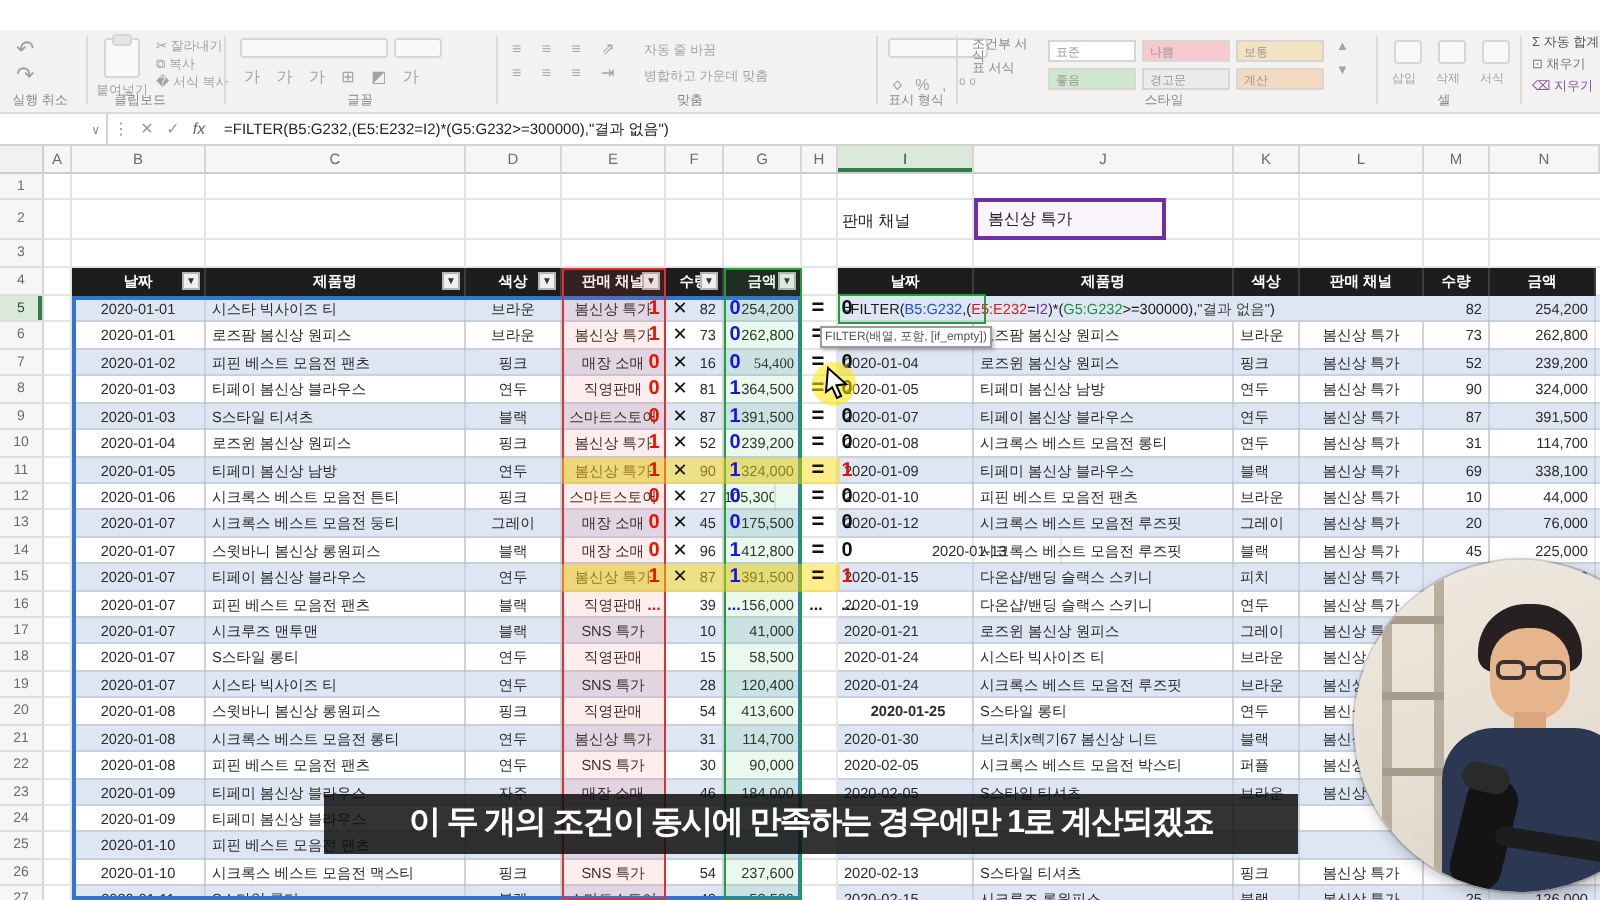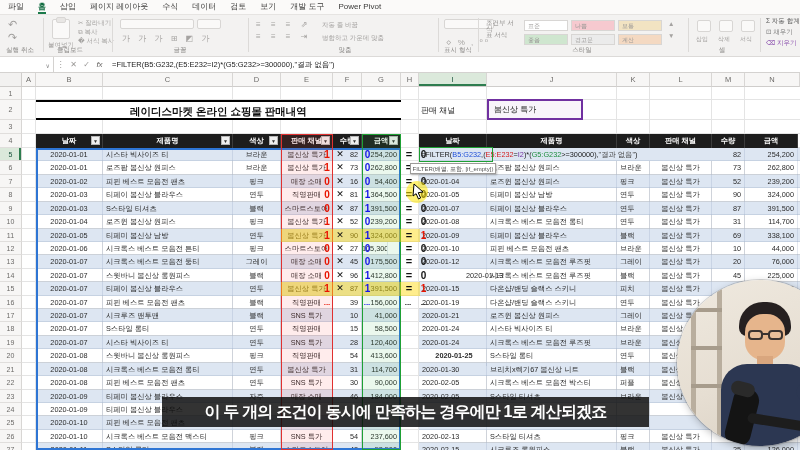--- a/index.html
+++ b/index.html
@@ -49,32 +49,20 @@
   #subtitle{left:162px;top:397px;width:487px;height:30px;background:rgba(12,12,12,.84);color:#fff;font-size:16px;font-weight:bold;text-align:center;line-height:29px;letter-spacing:-.8px;white-space:nowrap;z-index:12;}
   
   #webcam{left:677px;top:280px;width:166px;height:166px;border-radius:50%;overflow:hidden;z-index:13;background:linear-gradient(160deg,#efe9df 0%,#e6ded2 55%,#d8cfc2 100%);box-shadow:0 0 0 1px rgba(0,0,0,.15),2px 3px 8px rgba(0,0,0,.3);}
   .wc{position:absolute;}
 </style>
 </head>
 <body>
 
 <div id="stage">
 
-  <div id="menubar" class="abs">
-      <div class="mtab">파일</div>
-      <div class="mtab sel">홈</div>
-      <div class="mtab">삽입</div>
-      <div class="mtab">페이지 레이아웃</div>
-      <div class="mtab">수식</div>
-      <div class="mtab">데이터</div>
-      <div class="mtab">검토</div>
-      <div class="mtab">보기</div>
-      <div class="mtab">개발 도구</div>
-      <div class="mtab">Power Pivot</div>
-    </div>
 
   <div id="ribbon" class="abs">
 
     <div class="ricon" style="left:8px;top:3px;font-size:11px;">↶</div>
     <div class="ricon" style="left:8px;top:16px;font-size:11px;">↷</div>
     <div class="rsep" style="left:43px;"></div>
 
     <div class="fakebox" style="left:52px;top:4px;width:18px;height:20px;"></div>
     <div class="fakebox" style="left:56px;top:2px;width:10px;height:6px;background:#e8e6e4;"></div>
     <div class="rsmall" style="left:48px;top:26px;">붙여넣기</div>
@@ -235,21 +223,20 @@
       <div class="gridline" style="left: 361px; top: 87px; width: 1px; height: 363px;"></div>
       <div class="gridline" style="left: 400px; top: 87px; width: 1px; height: 363px;"></div>
       <div class="gridline" style="left: 418px; top: 87px; width: 1px; height: 363px;"></div>
       <div class="gridline" style="left: 486px; top: 87px; width: 1px; height: 363px;"></div>
       <div class="gridline" style="left: 616px; top: 87px; width: 1px; height: 363px;"></div>
       <div class="gridline" style="left: 649px; top: 87px; width: 1px; height: 363px;"></div>
       <div class="gridline" style="left: 711px; top: 87px; width: 1px; height: 363px;"></div>
       <div class="gridline" style="left: 744px; top: 87px; width: 1px; height: 363px;"></div>
     </div>
 
-  <div id="ltitle" class="abs">레이디스마켓 온라인 쇼핑몰 판매내역</div>
   <div id="rlabel" class="abs">판매 채널</div>
   <div id="rvalue" class="abs">봄신상 특가</div>
 
   <div id="tables">
       <div class="hdrcell" style="left: 36px; top: 134px; width: 67px; height: 14px;">날짜</div>
       <div class="fltbtn" style="left: 91px; top: 136px;">▼</div>
       <div class="hdrcell" style="left: 103px; top: 134px; width: 130px; height: 14px;">제품명</div>
       <div class="fltbtn" style="left: 221px; top: 136px;">▼</div>
       <div class="hdrcell" style="left: 233px; top: 134px; width: 48px; height: 14px;">색상</div>
       <div class="fltbtn" style="left: 269px; top: 136px;">▼</div>
@@ -278,21 +265,21 @@
       <div class="cell" style="left: 233px; top: 161.42px; width: 48px; height: 13.42px; text-align: center;">브라운</div>
       <div class="cell" style="left: 281px; top: 161.42px; width: 52px; height: 13.42px; text-align: center;">봄신상 특가</div>
       <div class="cell" style="left: 333px; top: 161.42px; width: 29px; height: 13.42px; text-align: right; padding-right: 3px;">73</div>
       <div class="cell" style="left: 362px; top: 161.42px; width: 39px; height: 13.42px; text-align: right; padding-right: 3px;">262,800</div>
       <div class="band" style="left: 36px; top: 174.84px; width: 365px; height: 13.42px; background: rgb(221, 230, 242);"></div>
       <div class="cell" style="left: 36px; top: 174.84px; width: 67px; height: 13.42px; text-align: center;">2020-01-02</div>
       <div class="cell" style="left: 103px; top: 174.84px; width: 130px; height: 13.42px; text-align: left; padding-left: 3px;">피핀 베스트 모음전 팬츠</div>
       <div class="cell" style="left: 233px; top: 174.84px; width: 48px; height: 13.42px; text-align: center;">핑크</div>
       <div class="cell" style="left: 281px; top: 174.84px; width: 52px; height: 13.42px; text-align: center;">매장 소매</div>
       <div class="cell" style="left: 333px; top: 174.84px; width: 29px; height: 13.42px; text-align: right; padding-right: 3px;">16</div>
-      <div class="cell" style="left: 362px; top: 174.84px; width: 39px; height: 19px; text-align: right; padding-right: 3px;">54,400</div>
+      <div class="cell" style="left: 362px; top: 174.84px; width: 39px; height: 19px; text-align: right; padding-right: 3px; font-family: Liberation Serif, serif;">54,400</div>
       <div class="band" style="left: 36px; top: 188.26px; width: 365px; height: 13.42px;"></div>
       <div class="cell" style="left: 36px; top: 188.26px; width: 67px; height: 13.42px; text-align: center;">2020-01-03</div>
       <div class="cell" style="left: 103px; top: 188.26px; width: 130px; height: 13.42px; text-align: left; padding-left: 3px;">티페이 봄신상 블라우스</div>
       <div class="cell" style="left: 233px; top: 188.26px; width: 48px; height: 13.42px; text-align: center;">연두</div>
       <div class="cell" style="left: 281px; top: 188.26px; width: 52px; height: 13.42px; text-align: center;">직영판매</div>
       <div class="cell" style="left: 333px; top: 188.26px; width: 29px; height: 13.42px; text-align: right; padding-right: 3px;">81</div>
       <div class="cell" style="left: 362px; top: 188.26px; width: 39px; height: 13.42px; text-align: right; padding-right: 3px;">364,500</div>
       <div class="band" style="left: 36px; top: 201.68px; width: 365px; height: 13.42px; background: rgb(221, 230, 242);"></div>
       <div class="cell" style="left: 36px; top: 201.68px; width: 67px; height: 13.42px; text-align: center;">2020-01-03</div>
       <div class="cell" style="left: 103px; top: 201.68px; width: 130px; height: 13.42px; text-align: left; padding-left: 3px;">S스타일 티셔츠</div>

